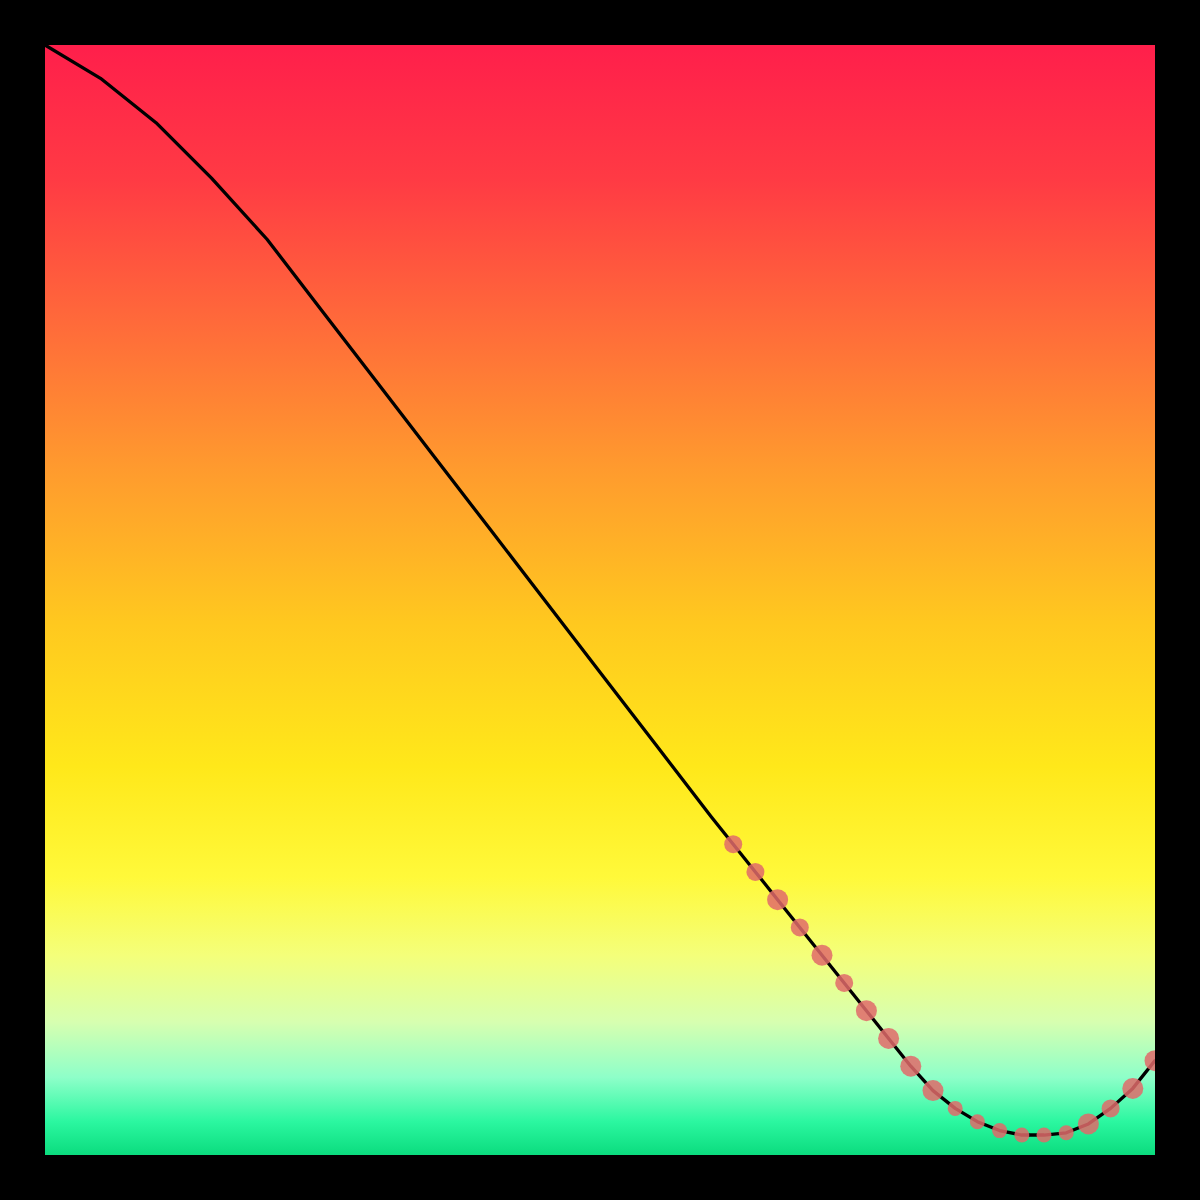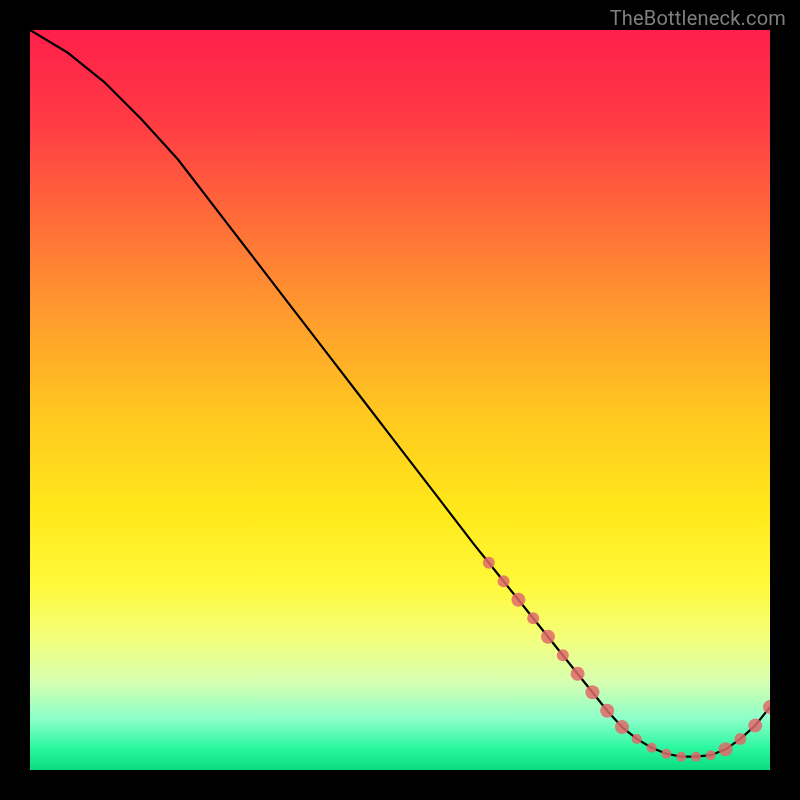--- a/index.html
+++ b/index.html
@@ -83,14 +83,13 @@
         <circle cx="651.20" cy="726.68" r="5" fill="#e16a6a" fill-opacity="0.85"></circle>
         <circle cx="666.00" cy="726.68" r="5" fill="#e16a6a" fill-opacity="0.85"></circle>
         <circle cx="680.80" cy="725.20" r="5" fill="#e16a6a" fill-opacity="0.85"></circle>
         <circle cx="695.60" cy="719.28" r="7" fill="#e16a6a" fill-opacity="0.85"></circle>
         <circle cx="710.40" cy="708.92" r="6" fill="#e16a6a" fill-opacity="0.85"></circle>
         <circle cx="725.20" cy="695.60" r="7" fill="#e16a6a" fill-opacity="0.85"></circle>
         <circle cx="740.00" cy="677.10" r="7" fill="#e16a6a" fill-opacity="0.85"></circle>
       </g>
   </svg>
 
-  <div class="watermark">TheBottleneck.com</div>
 </div>
 
 </body></html>

